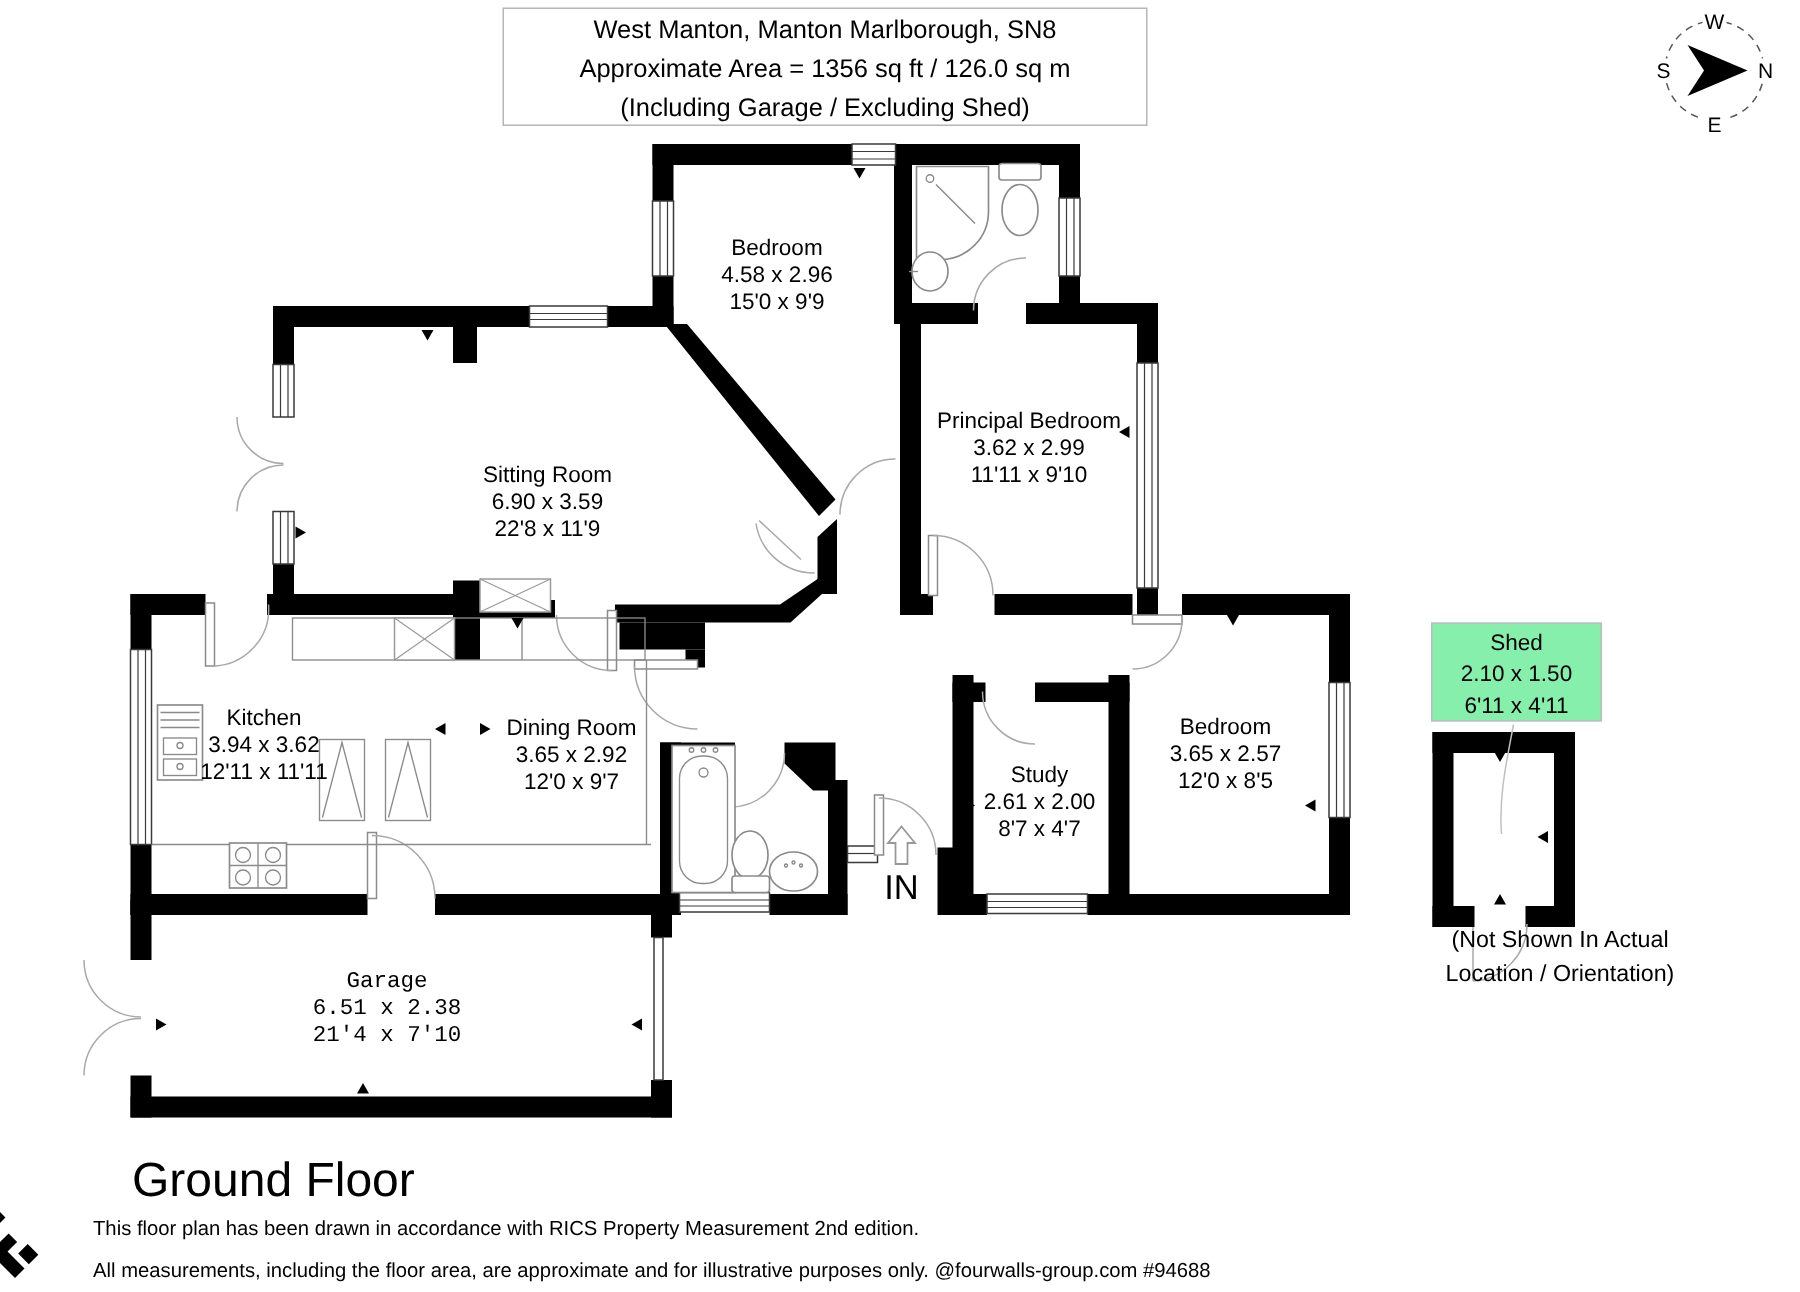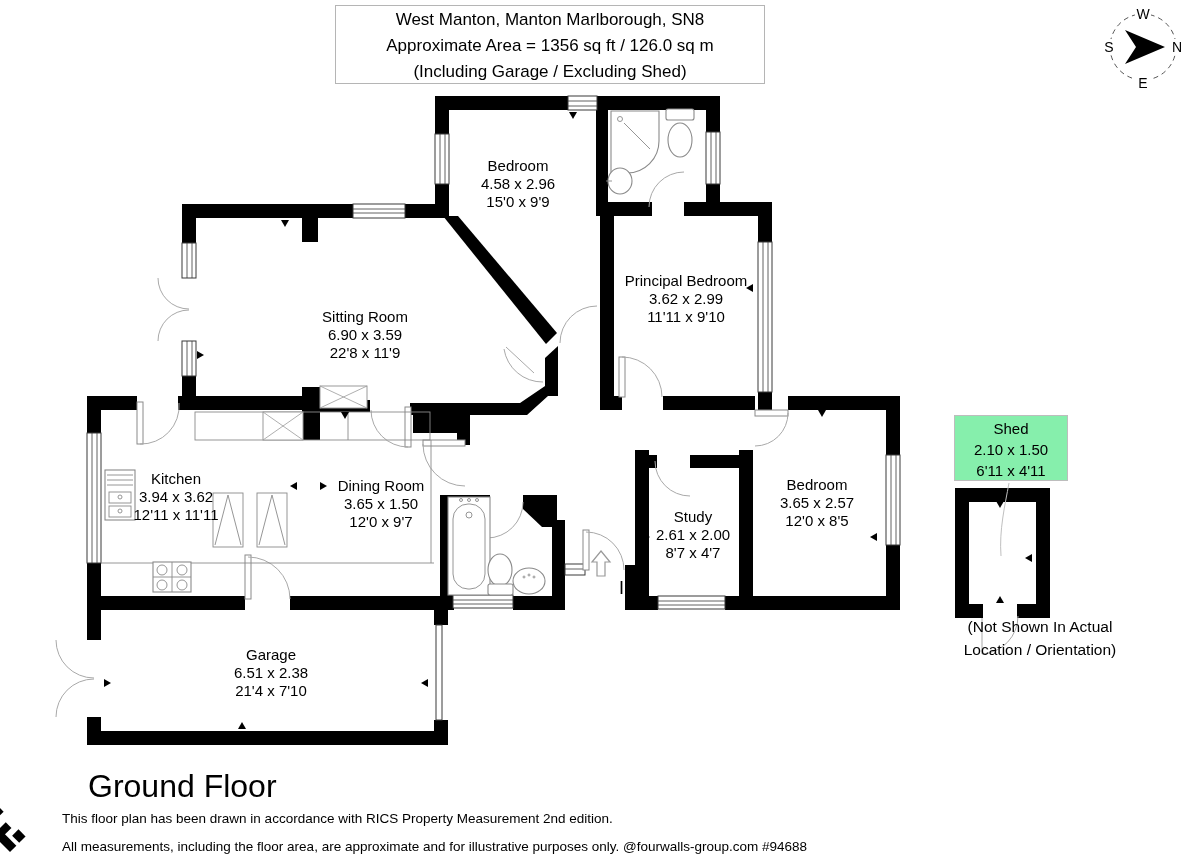--- a/index.html
+++ b/index.html
@@ -19,21 +19,21 @@
   .leader{fill:none;stroke:#c0c0c0;stroke-width:1;}
   .lbl{position:absolute;transform:translateX(-50%);text-align:center;font-size:15px;
        line-height:18px;white-space:nowrap;}
   .lbl span{display:block;}
   #title-box{position:absolute;left:335px;top:5px;width:430px;height:79px;
        border:1px solid #b5b5b5;text-align:center;font-size:17px;line-height:26px;padding-top:1px;box-sizing:border-box;}
   #shed-label{position:absolute;left:954px;top:415px;width:114px;height:66px;border:1px solid #bdbdbd;
        text-align:center;font-size:15px;line-height:21px;padding-top:2px;box-sizing:border-box;background:#86efac;}
   #shed-note{position:absolute;left:1040px;top:615px;transform:translateX(-50%);
        text-align:center;font-size:15.5px;line-height:23px;white-space:nowrap;}
-  #in-label{position:absolute;left:628px;top:578px;transform:translateX(-50%);font-size:18px;}
+  #in-label{position:absolute;left:601px;top:578px;transform:translateX(-50%);font-size:23px;}
   #floor-label{position:absolute;left:88px;top:768px;font-size:32px;}
   .footer-line{position:absolute;left:62px;font-size:13.5px;white-space:nowrap;}
   .compass-txt{font-size:14px;fill:#000;}
 </style>
 </head>
 <body>
 
 <div id="canvas">
 
   <svg width="1200" height="861" viewBox="0 0 1200 861">
@@ -372,37 +372,37 @@
   </div>
 
   <div class="lbl" style="left:176px;top:470px;">
     <span>Kitchen</span>
     <span>3.94 x 3.62</span>
     <span>12'11 x 11'11</span>
   </div>
 
   <div class="lbl" style="left:381px;top:477px;">
     <span>Dining Room</span>
-    <span>3.65 x 1.50</span>
+    <span>3.65 x 2.92</span>
     <span>12'0 x 9'7</span>
   </div>
 
   <div class="lbl" style="left:693px;top:508px;">
     <span>Study</span>
     <span>2.61 x 2.00</span>
     <span>8'7 x 4'7</span>
   </div>
 
   <div class="lbl" style="left:817px;top:476px;">
     <span>Bedroom</span>
     <span>3.65 x 2.57</span>
     <span>12'0 x 8'5</span>
   </div>
 
-  <div class="lbl" style="left:271px;top:646px;">
+  <div class="lbl" style="left:258px;top:646px;font-family:Liberation Mono, monospace;">
     <span>Garage</span>
     <span>6.51 x 2.38</span>
     <span>21'4 x 7'10</span>
   </div>
 
   <div id="shed-label">
     <div>Shed</div>
     <div>2.10 x 1.50</div>
     <div>6'11 x 4'11</div>
   </div>

